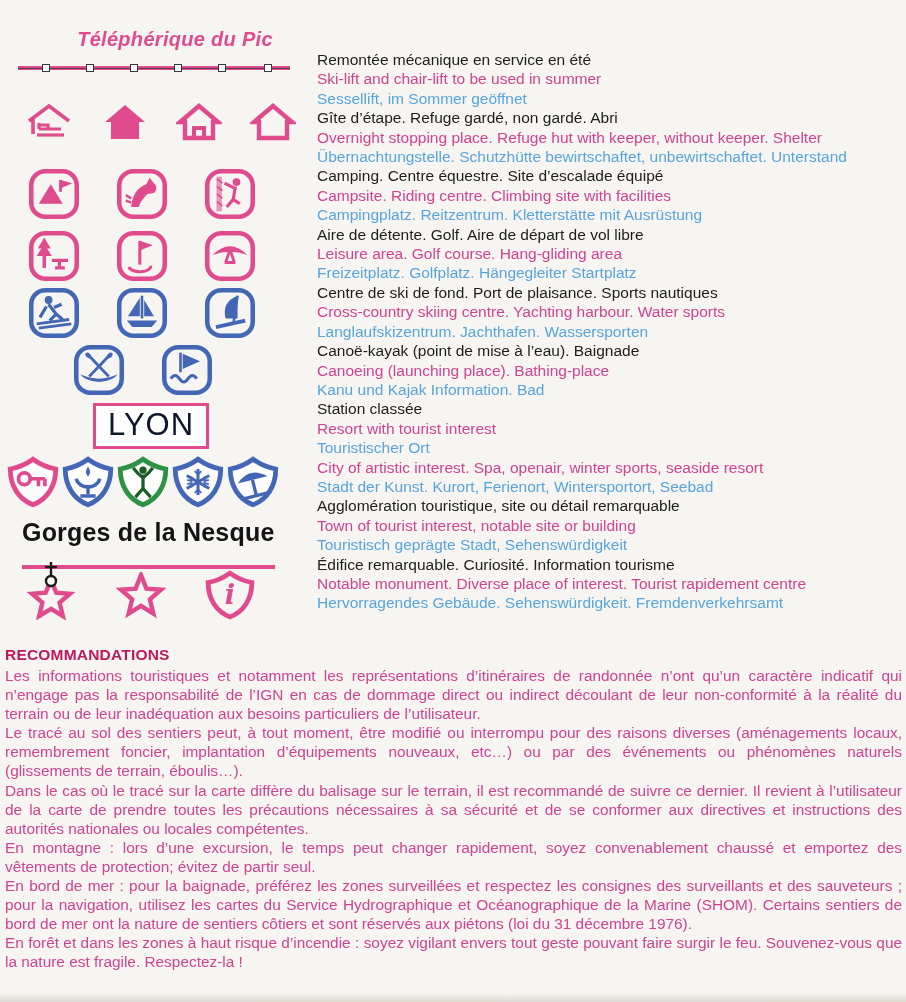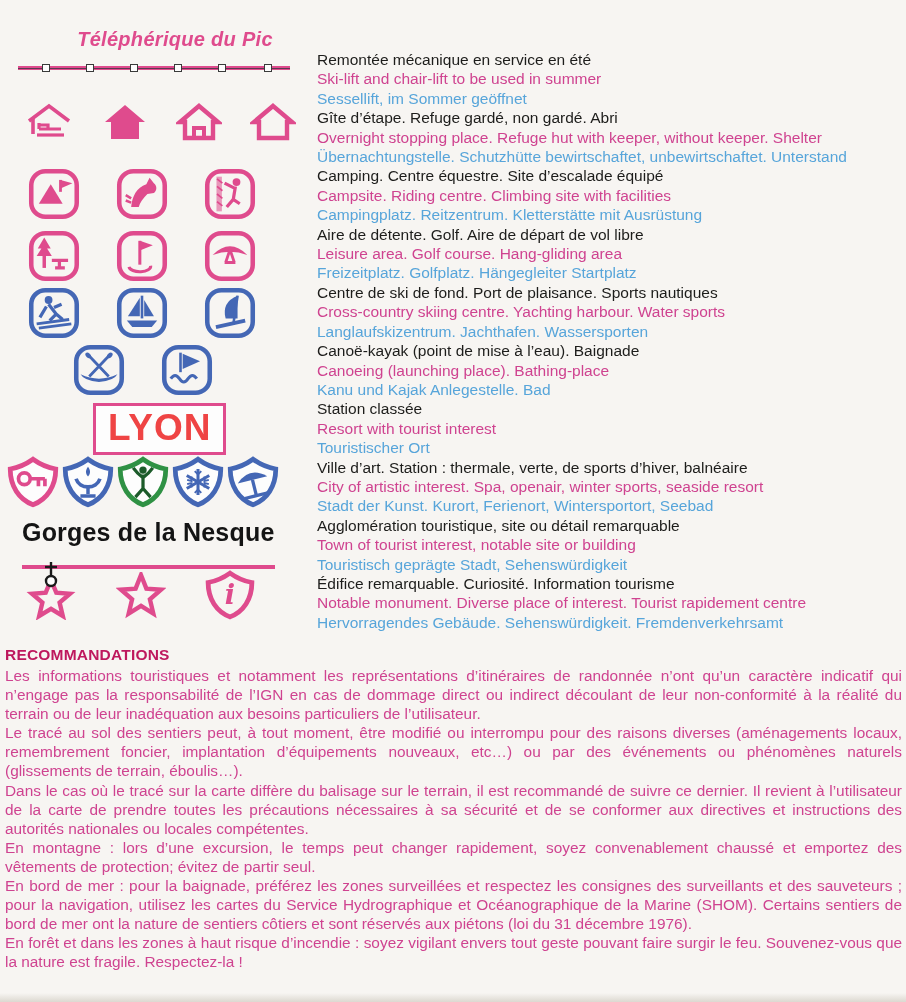--- a/index.html
+++ b/index.html
@@ -23,21 +23,21 @@
 
   .houses-row{position:absolute;left:24px;top:101px;width:272px;display:flex;justify-content:space-between;align-items:flex-end;}
   .icon-row{position:absolute;display:flex;gap:36px;}
   .row-a{left:28px;top:168px;}
   .row-b{left:28px;top:230px;}
   .row-c{left:28px;top:287px;}
   .row-d{left:73px;top:344px;}
 
   .lyon-box{position:absolute;left:93px;top:403px;border:3px solid var(--icon-pink);
     padding:1px 12px 3px 12px;background:#fdfdfd;}
-  .lyon-box span{font-size:37px;font-weight:bold;color:#ef4444;letter-spacing:1px;font-family:"Liberation Sans",sans-serif;}
+  .lyon-box span{font-size:31px;font-weight:normal;color:#0f172a;letter-spacing:1px;font-family:"Liberation Sans",sans-serif;}
 
   .badges-row{position:absolute;left:7px;top:456px;display:flex;gap:3px;}
 
   .gorges{position:absolute;left:22px;top:518px;}
   .gorges span{font-size:25px;font-weight:bold;color:#141414;letter-spacing:.2px;
     border-bottom:4px solid var(--icon-pink);padding-bottom:18px;display:inline-block;}
 
   .stars-row{position:absolute;left:24px;top:560px;width:250px;display:flex;align-items:flex-end;gap:38px;}
 
   
@@ -298,29 +298,28 @@
       <div class="entry-line lang-de">Freizeitplatz. Golfplatz. Hängegleiter Startplatz</div>
     </div>
     <div>
       <div class="entry-line lang-fr">Centre de ski de fond. Port de plaisance. Sports nautiques</div>
       <div class="entry-line lang-en">Cross-country skiing centre. Yachting harbour. Water sports</div>
       <div class="entry-line lang-de">Langlaufskizentrum. Jachthafen. Wassersporten</div>
     </div>
     <div>
       <div class="entry-line lang-fr">Canoë-kayak (point de mise à l’eau). Baignade</div>
       <div class="entry-line lang-en">Canoeing (launching place). Bathing-place</div>
-      <div class="entry-line lang-de">Kanu und Kajak Anlegestelle. Bad</div>
+      <div class="entry-line lang-de">Kanu und Kajak Information. Bad</div>
     </div>
     <div>
       <div class="entry-line lang-fr">Station classée</div>
       <div class="entry-line lang-en">Resort with tourist interest</div>
       <div class="entry-line lang-de">Touristischer Ort</div>
     </div>
     <div>
-      <div class="entry-line lang-fr">Ville d’art. Station : thermale, verte, de sports d’hiver, balnéaire</div>
       <div class="entry-line lang-en">City of artistic interest. Spa, openair, winter sports, seaside resort</div>
       <div class="entry-line lang-de">Stadt der Kunst. Kurort, Ferienort, Wintersportort, Seebad</div>
     </div>
     <div>
       <div class="entry-line lang-fr">Agglomération touristique, site ou détail remarquable</div>
       <div class="entry-line lang-en">Town of tourist interest, notable site or building</div>
       <div class="entry-line lang-de">Touristisch geprägte Stadt, Sehenswürdigkeit</div>
     </div>
     <div>
       <div class="entry-line lang-fr">Édifice remarquable. Curiosité. Information tourisme</div>

